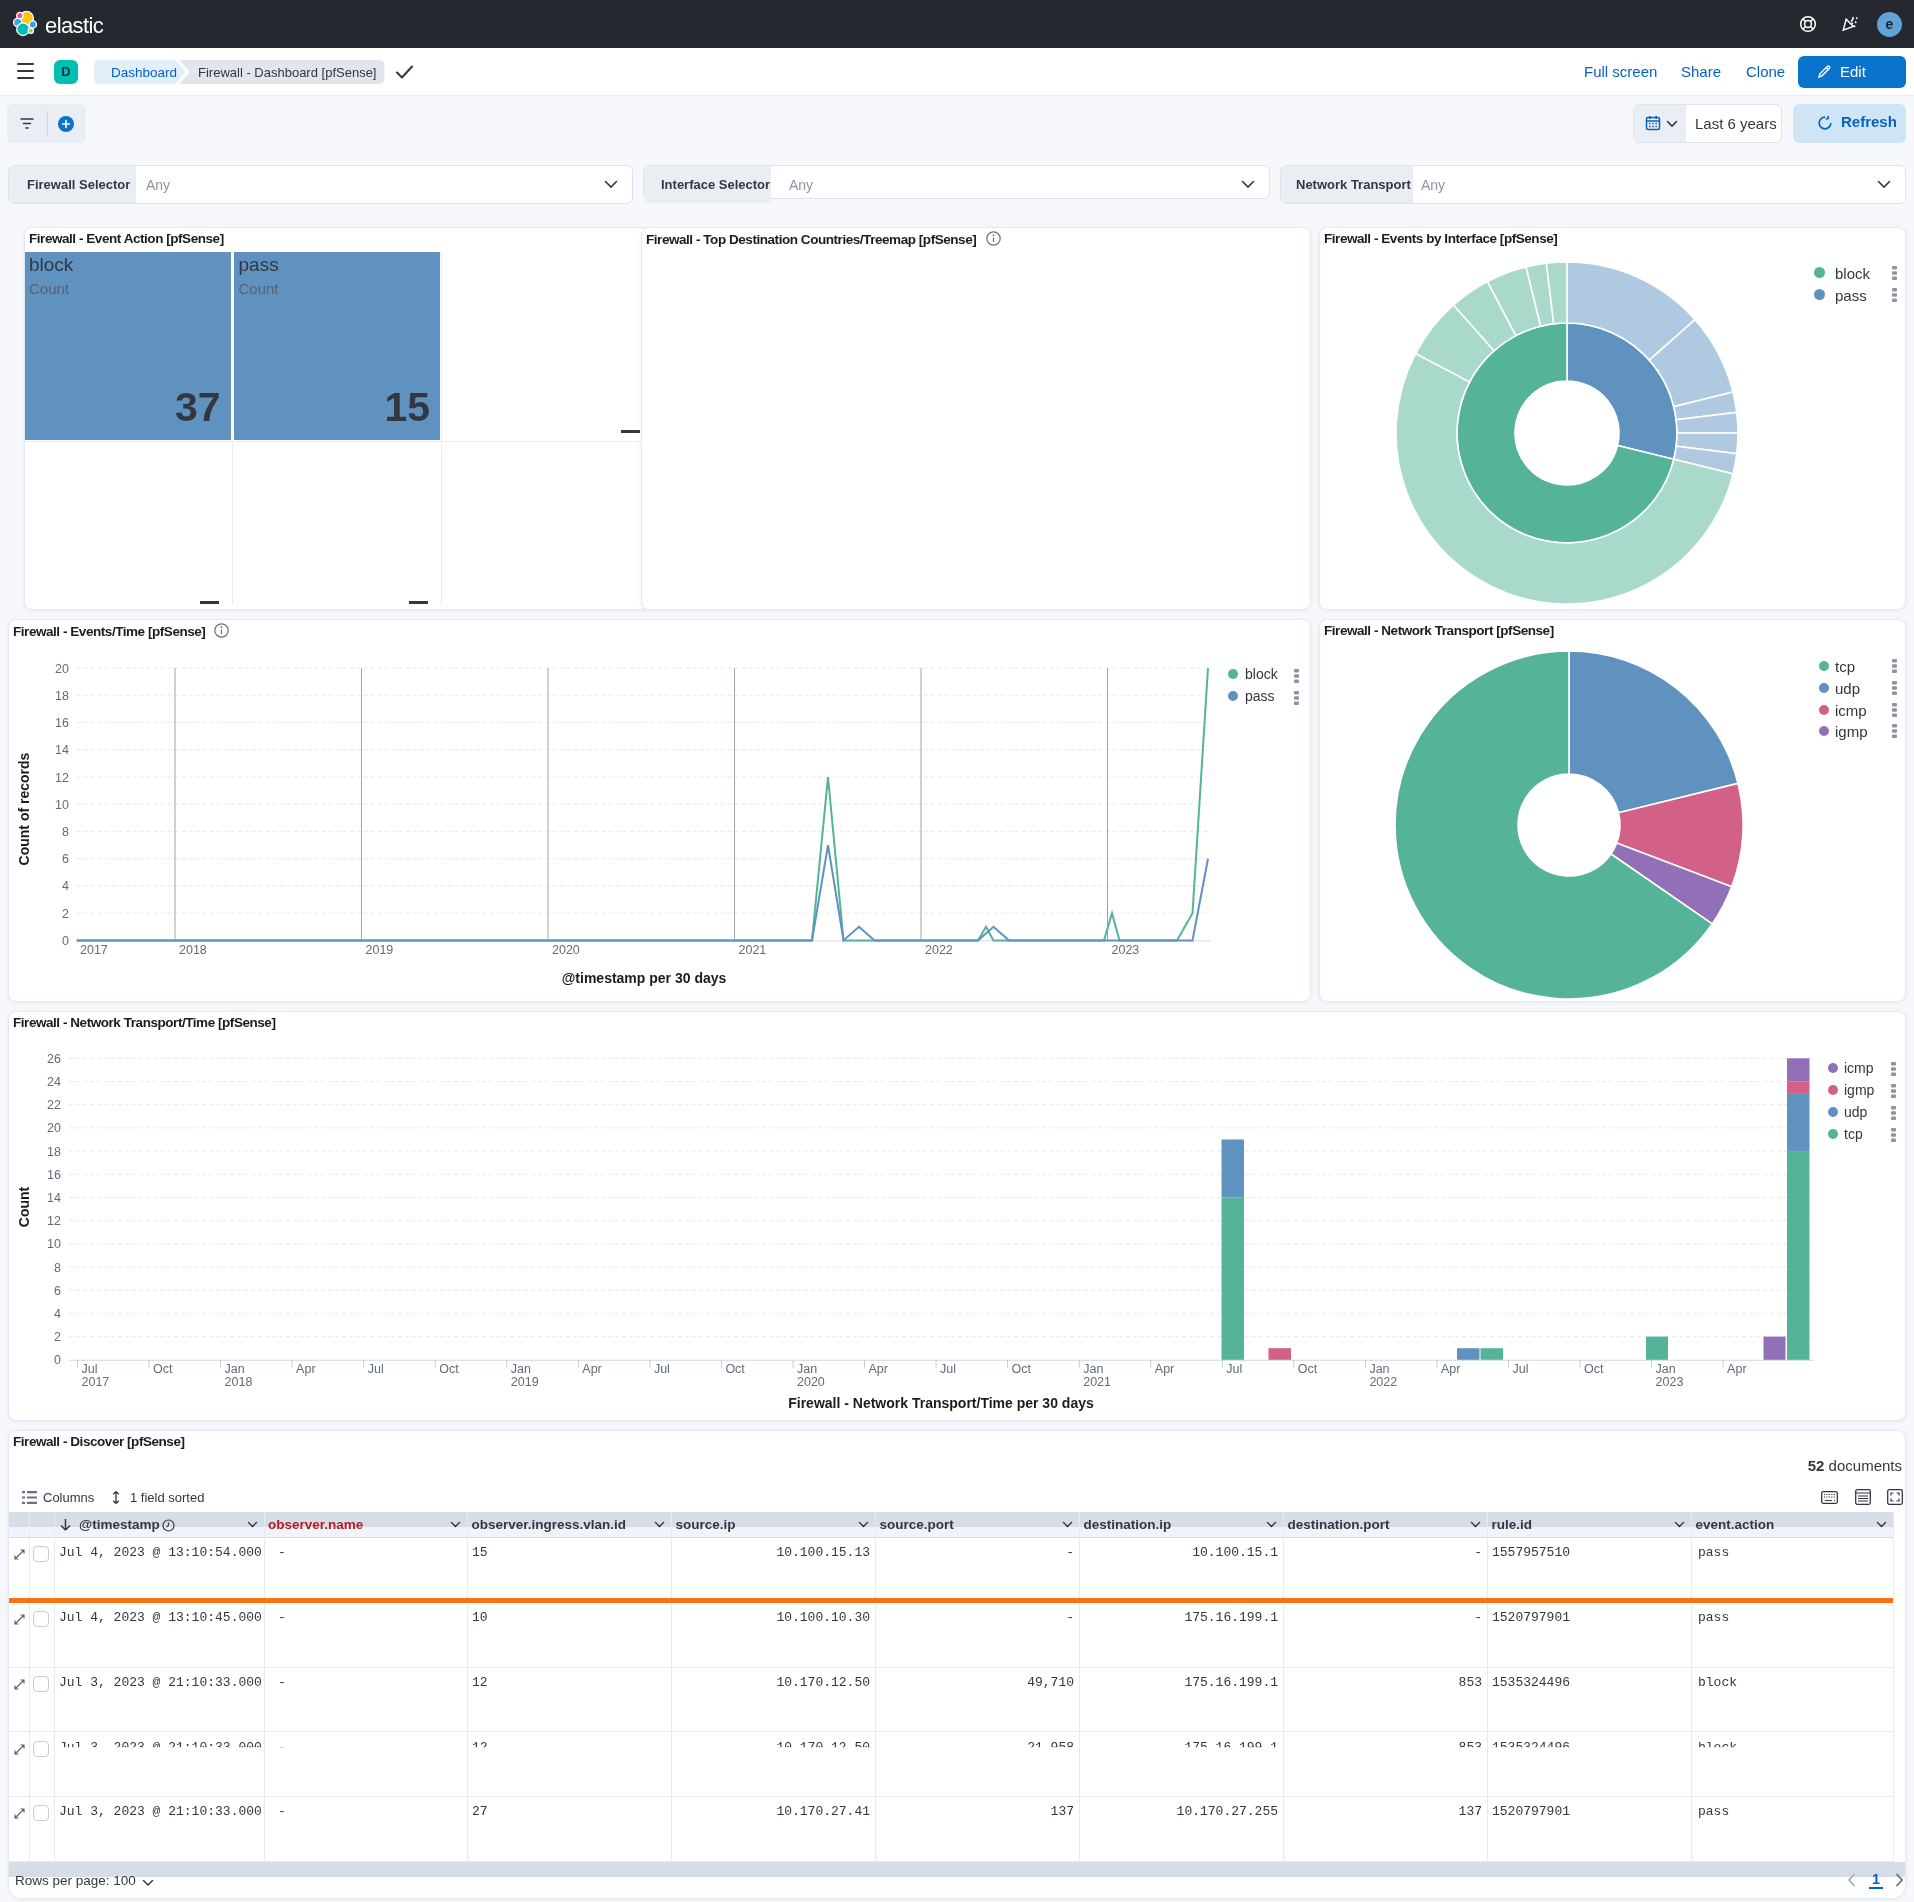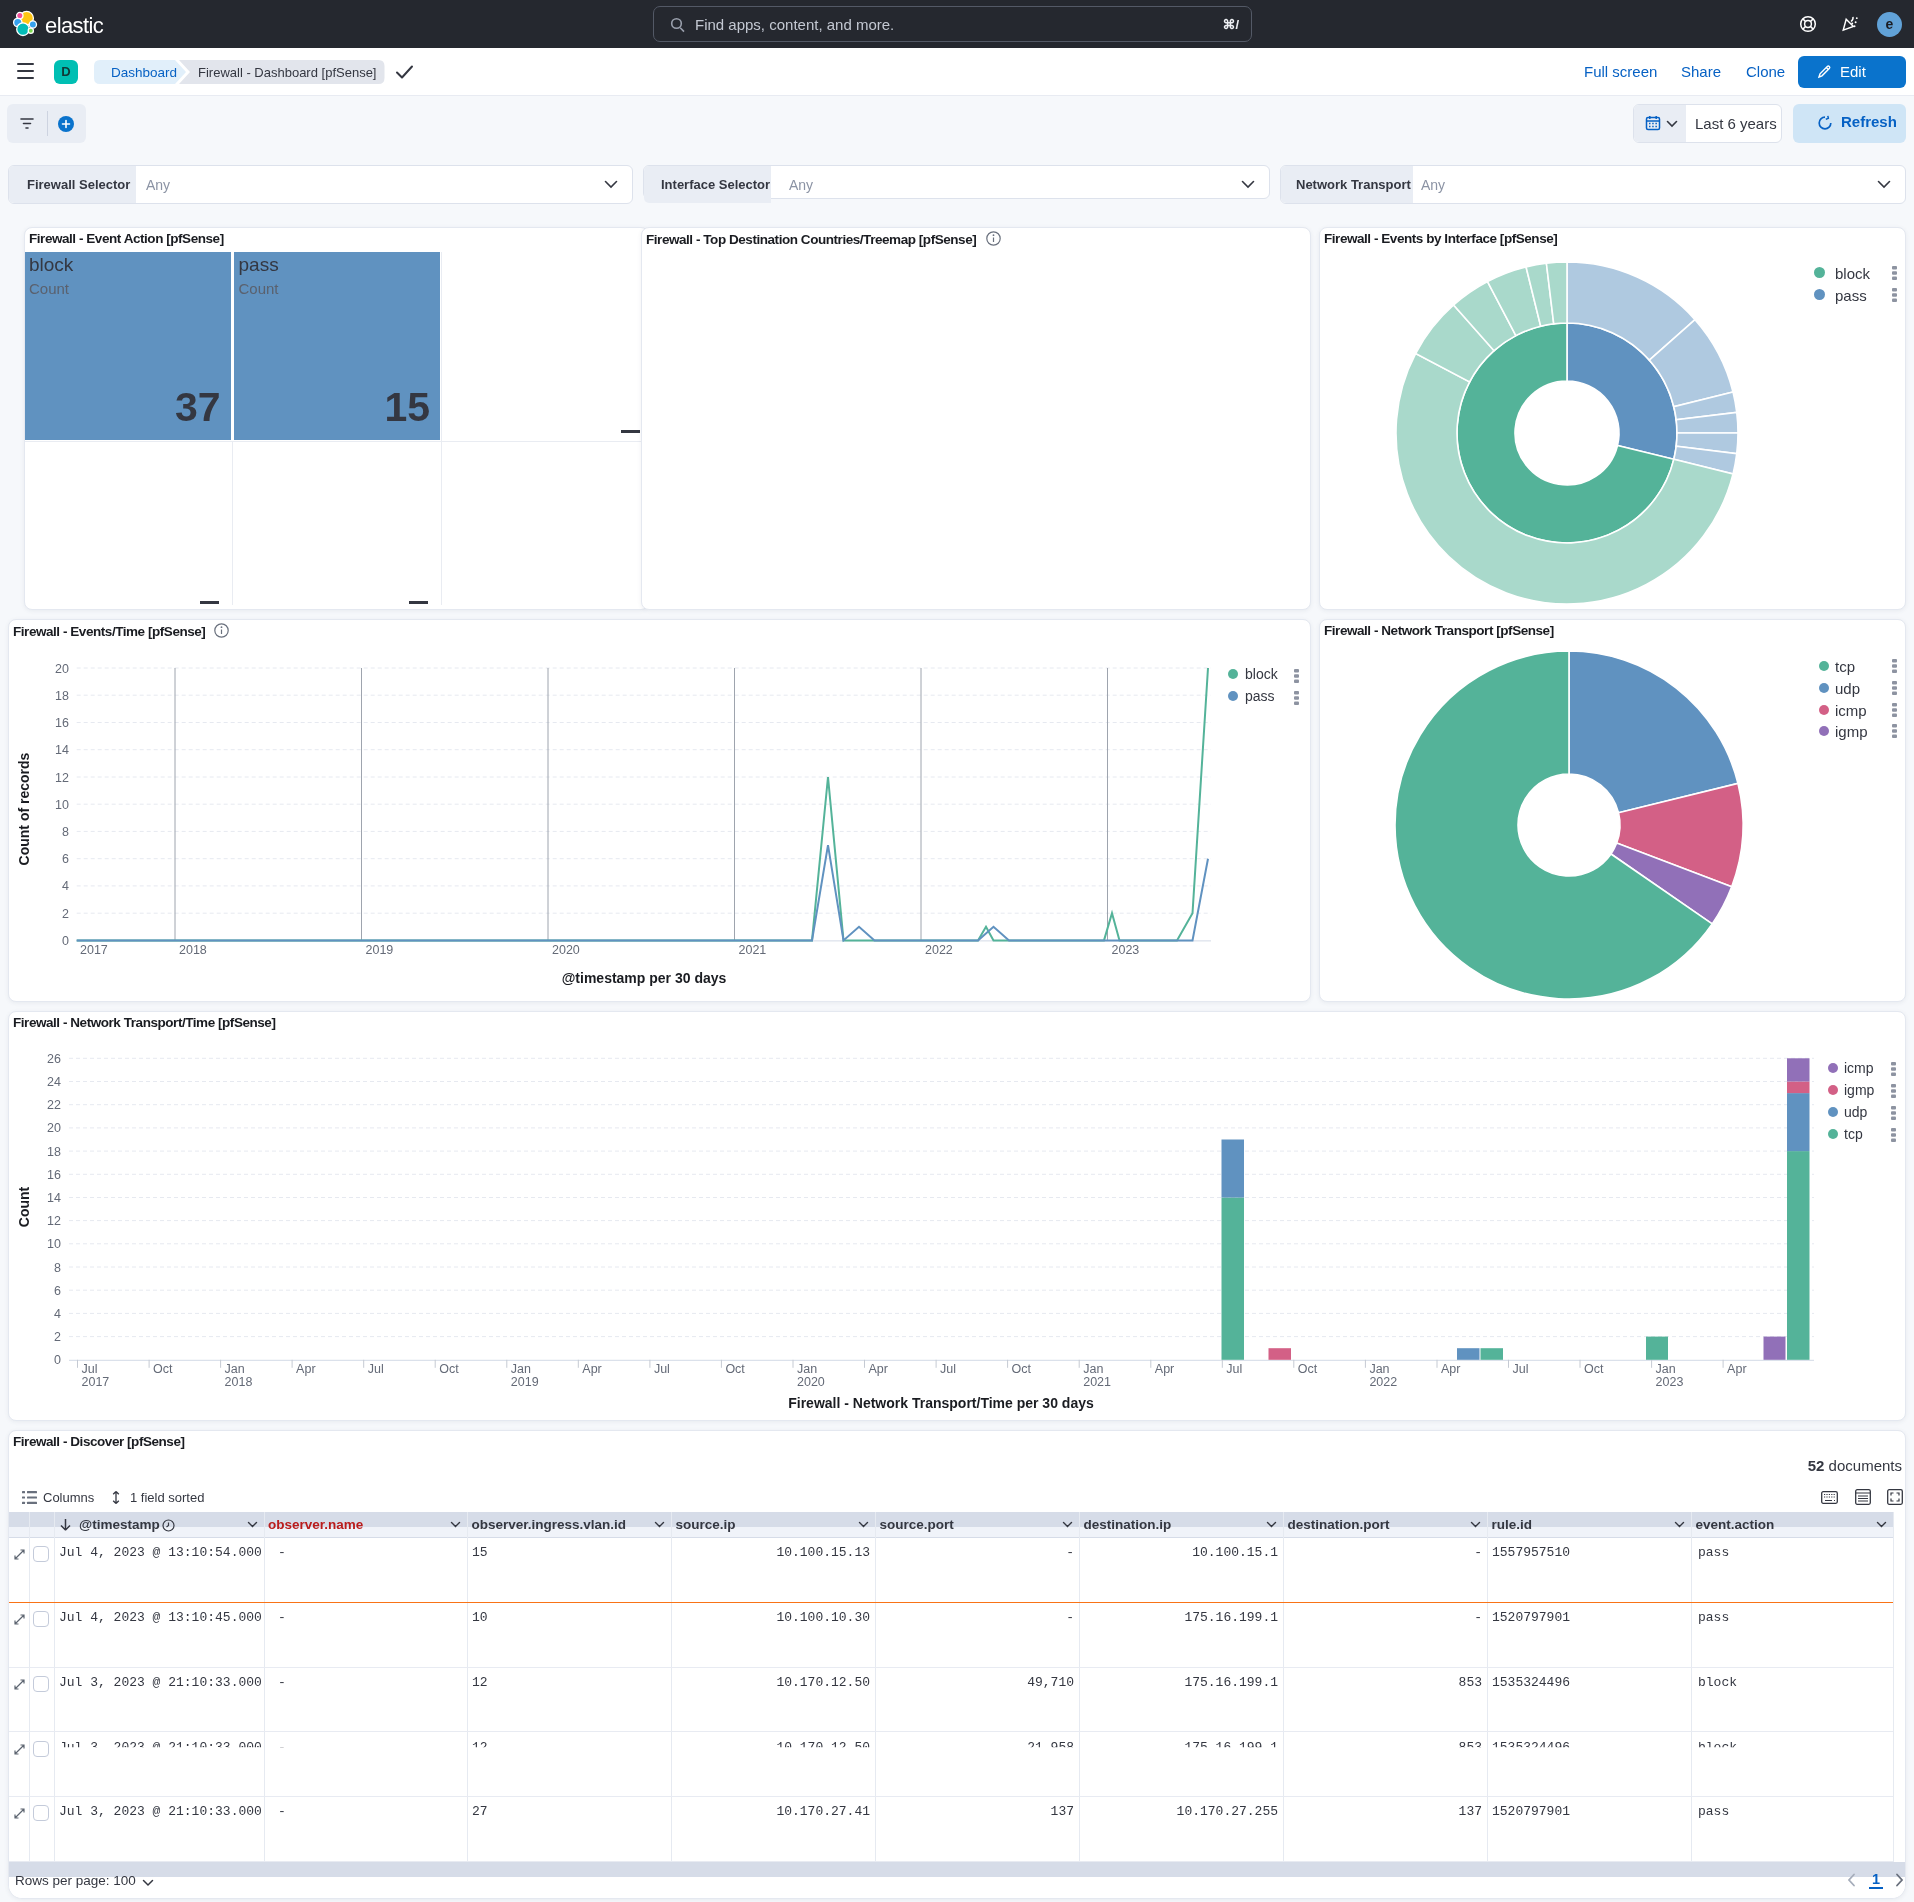--- a/index.html
+++ b/index.html
@@ -19,28 +19,20 @@
   <svg class="abs" style="left:12px;top:10px" width="27" height="27" viewBox="0 0 27 27">
     <circle cx="14.6" cy="8.2" r="6.8" fill="#fec514" stroke="#fff" stroke-width="1.3"></circle>
     <circle cx="7.8" cy="5.6" r="3.2" fill="#f04e98" stroke="#fff" stroke-width="1.3"></circle>
     <circle cx="5.8" cy="12.5" r="4.2" fill="#36a2ef" stroke="#fff" stroke-width="1.3"></circle>
     <circle cx="11" cy="19.2" r="6.3" fill="#02bcb7" stroke="#fff" stroke-width="1.3"></circle>
     <circle cx="20.9" cy="14.5" r="3.6" fill="#36a2ef" stroke="#fff" stroke-width="1.3"></circle>
     <circle cx="18.8" cy="20.8" r="2.6" fill="#7dd852" stroke="#fff" stroke-width="1.3"></circle>
   </svg>
   <div class="abs" style="left:45px;top:13px;font-size:22px;font-weight:500;color:#fff;letter-spacing:-.6px;">elastic</div>
 
-  <div class="abs" style="left:653px;top:6px;width:599px;height:36px;border:1px solid #535966;border-radius:7px;background:#25282f;">
-    <svg class="abs" style="left:16px;top:10px" width="16" height="16" viewBox="0 0 16 16" fill="none" stroke="#9aa0ad" stroke-width="1.6">
-      <circle cx="6.5" cy="6.5" r="4.8"></circle>
-        <path d="M10.2 10.8 L14 14.6"></path>
-    </svg>
-    <div class="abs" style="left:41px;top:9px;font-size:15px;color:#c3c8d2;">Find apps, content, and more.</div>
-    <div class="abs" style="right:12px;top:10px;font-size:13px;font-weight:700;color:#eef0f4;">⌘/</div>
-  </div>
 
   <svg class="abs" style="left:1799px;top:15px" width="18" height="18" viewBox="0 0 18 18" fill="none" stroke="#fff" stroke-width="1.5">
     <circle cx="9" cy="9" r="7.3"></circle>
       <circle cx="9" cy="9" r="3.4"></circle>
     <path d="M4 4 L6.6 6.6 M14 4 L11.4 6.6 M14 14 L11.4 11.4 M4 14 L6.6 11.4"></path>
   </svg>
   <svg class="abs" style="left:1840px;top:14px" width="19" height="19" viewBox="0 0 19 19">
     <g fill="none" stroke="#fff" stroke-width="1.4">
       <path d="M6.2 5.2 L13.4 12.4 L3.2 16.2 Z"></path>
       <path d="M11 7.5 Q13.5 5.5 13 2.8"></path>
@@ -486,21 +478,21 @@
     </svg>
   <svg class="abs" style="left:1461px;top:90px" width="11" height="8" viewBox="0 0 11 8" fill="none" stroke="#343741" stroke-width="1.4" stroke-linecap="round">
       <path d="M1.5 1.5 L5.5 5.5 L9.5 1.5"></path>
     </svg>
   <svg class="abs" style="left:1665px;top:90px" width="11" height="8" viewBox="0 0 11 8" fill="none" stroke="#343741" stroke-width="1.4" stroke-linecap="round">
       <path d="M1.5 1.5 L5.5 5.5 L9.5 1.5"></path>
     </svg>
   <svg class="abs" style="left:1867px;top:90px" width="11" height="8" viewBox="0 0 11 8" fill="none" stroke="#343741" stroke-width="1.4" stroke-linecap="round">
       <path d="M1.5 1.5 L5.5 5.5 L9.5 1.5"></path>
     </svg>
-  <div class="abs" style="left:0;top:107.4px;width:1884px;height:64.7px;border-bottom:1px solid #f97316;">
+  <div class="abs" style="left:0;top:107.4px;width:1884px;height:64.7px;border-bottom:5px solid #f97316;">
     <svg class="abs" style="left:4px;top:10px" width="13" height="13" viewBox="0 0 13 13" fill="none" stroke="#5d6571" stroke-width="1.2">
         <path d="M2 11 L11 2 M7.5 2 H11 V5.5 M2 7.5 V11 H5.5"></path>
       </svg>
     <div class="abs" style="left:24px;top:8px;width:16px;height:16px;border:1px solid #c4cbda;border-radius:4px;background:#fff;"></div>
     <div class="abs" style="left:0;top:7px;width:1884px;height:16px;">
       <div class="abs mono" style="left:50px;top:0;font-size:13px;">Jul 4, 2023 @ 13:10:54.000</div>
       <div class="abs mono" style="left:269px;top:0;font-size:13px;">-</div>
       <div class="abs mono" style="left:463px;top:0;font-size:13px;">15</div>
       <div class="abs mono" style="left:662px;top:0;width:199px;text-align:right;font-size:13px;">10.100.15.13</div>
       <div class="abs mono" style="left:866px;top:0;width:199px;text-align:right;font-size:13px;">-</div>

